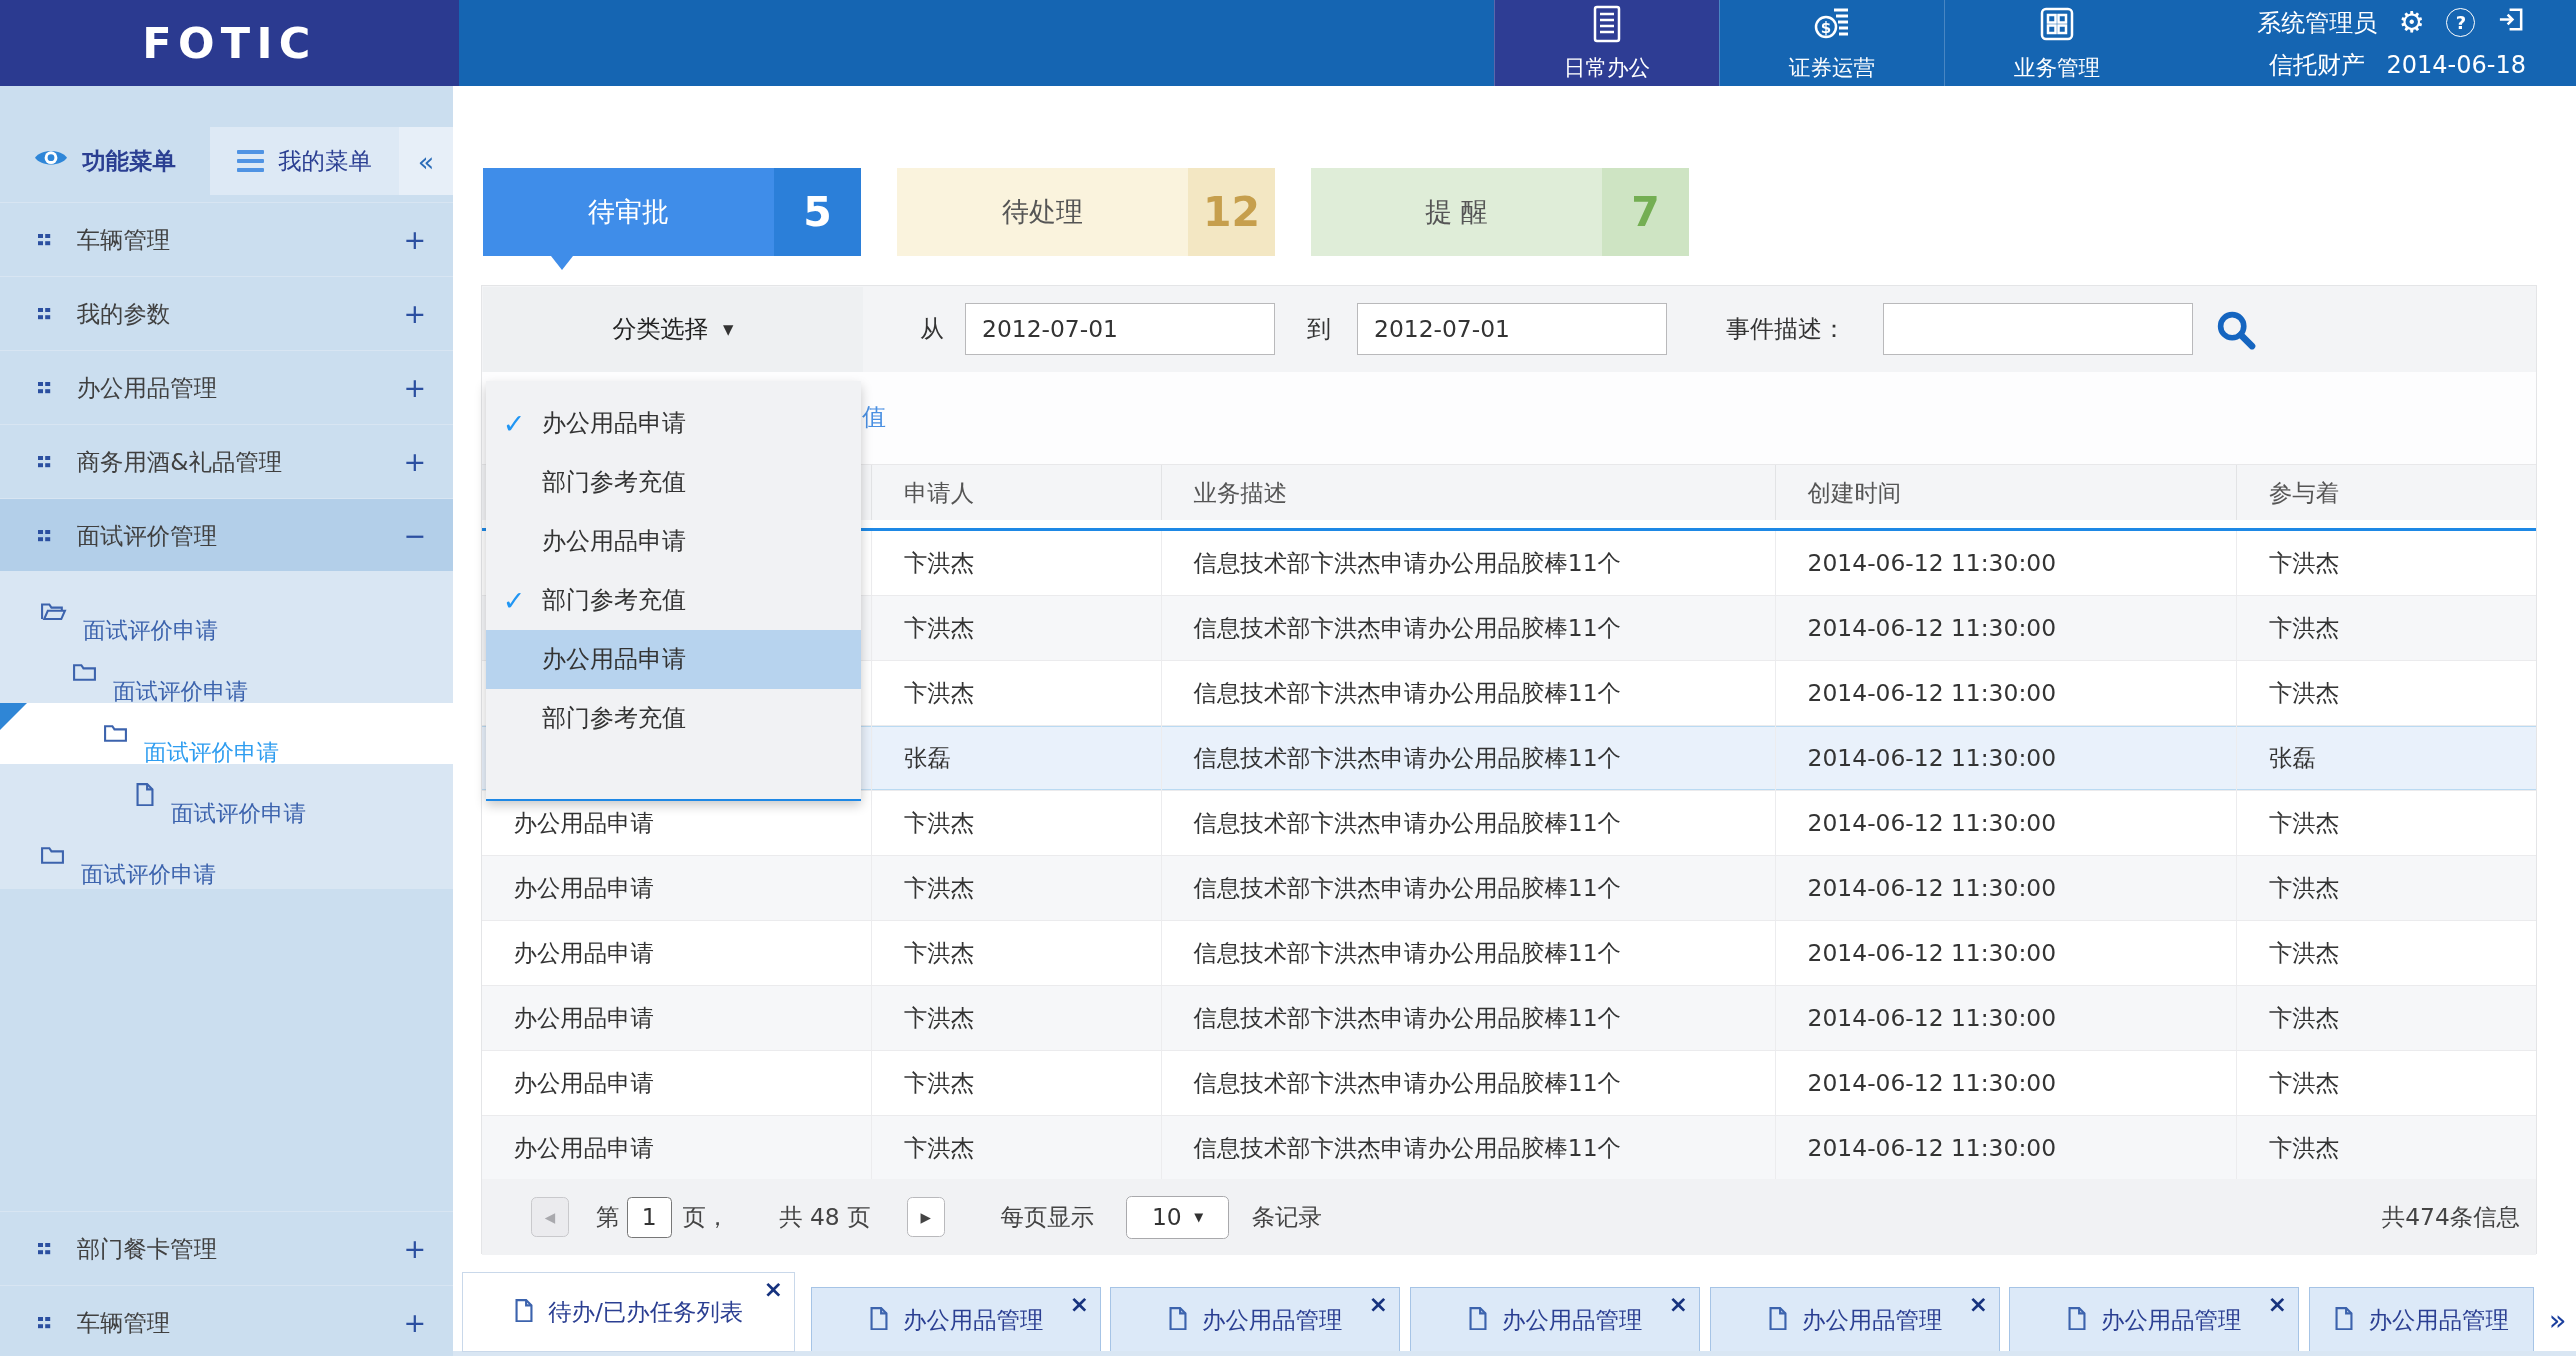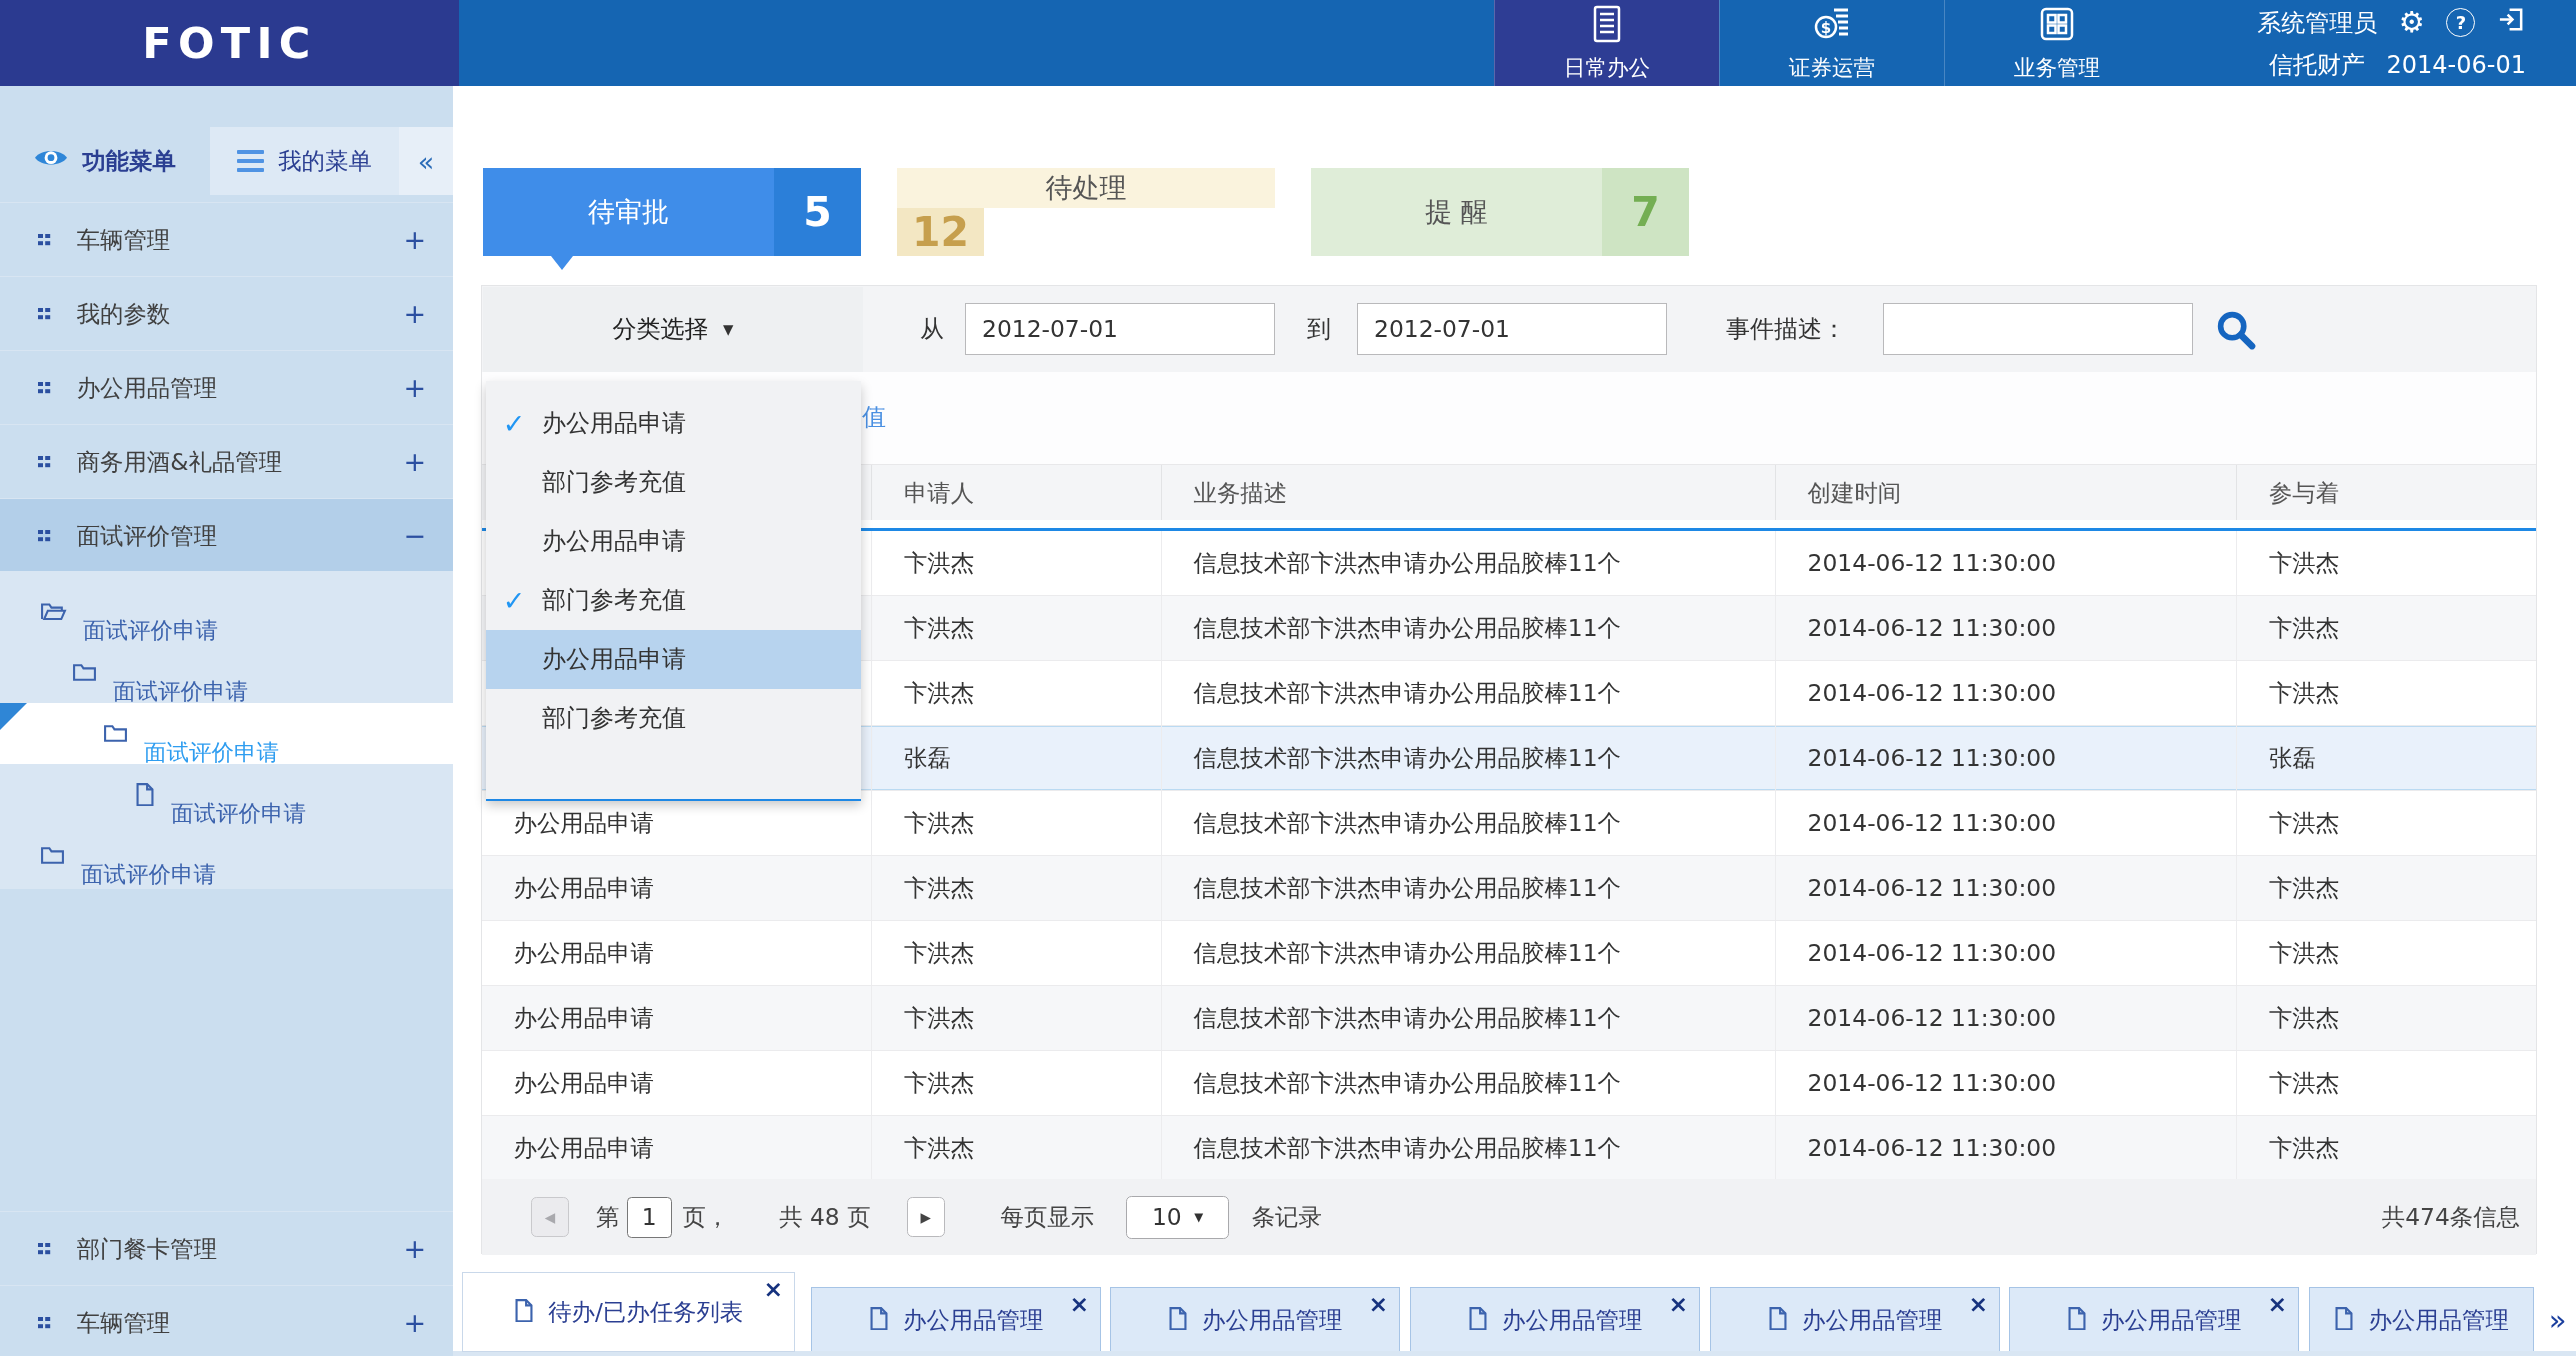--- a/index.html
+++ b/index.html
@@ -194,21 +194,21 @@
         <span>
           <svg width="29" height="29" viewBox="0 0 30 30">
               <path d="M13 5 h12 v20 h-12" fill="none" stroke="#fff" stroke-width="2.6"></path>
               <line x1="3" y1="15" x2="16" y2="15" stroke="#fff" stroke-width="2.6"></line>
               <path d="M11 10 l5 5 -5 5" fill="none" stroke="#fff" stroke-width="2.6"></path>
             </svg>
         </span>
       </div>
       <div class="user-row">
         <span>信托财产</span>
-        <span>2014-06-01</span>
+        <span>2014-06-18</span>
       </div>
     </div>
   </div>
 
   <div class="sidebar">
     <div class="side-tabs">
       <div class="side-tab t1">
         <span>
           <svg width="34" height="23.4" viewBox="0 0 34 22">
               <path d="M1 11 C7 2 27 2 33 11 C27 20 7 20 1 11 Z" fill="#2e86d8"></path>
@@ -313,21 +313,21 @@
           <span class="menu-label">车辆管理</span>
           <span class="menu-expand">+</span>
         </div>
       </div>
   </div>
 
   <div class="card blue" style="left:483px;">
     <div class="clabel">待审批</div>
     <div class="cnum">5</div>
   </div>
-  <div class="card cream" style="left:897px;flex-direction:column;">
+  <div class="card cream" style="left:897px;">
     <div class="clabel">待处理</div>
     <div class="cnum">12</div>
   </div>
   <div class="card green" style="left:1311px;">
     <div class="clabel">提 醒</div>
     <div class="cnum">7</div>
   </div>
   <div class="card-pointer"></div>
 
   <div class="panel">

